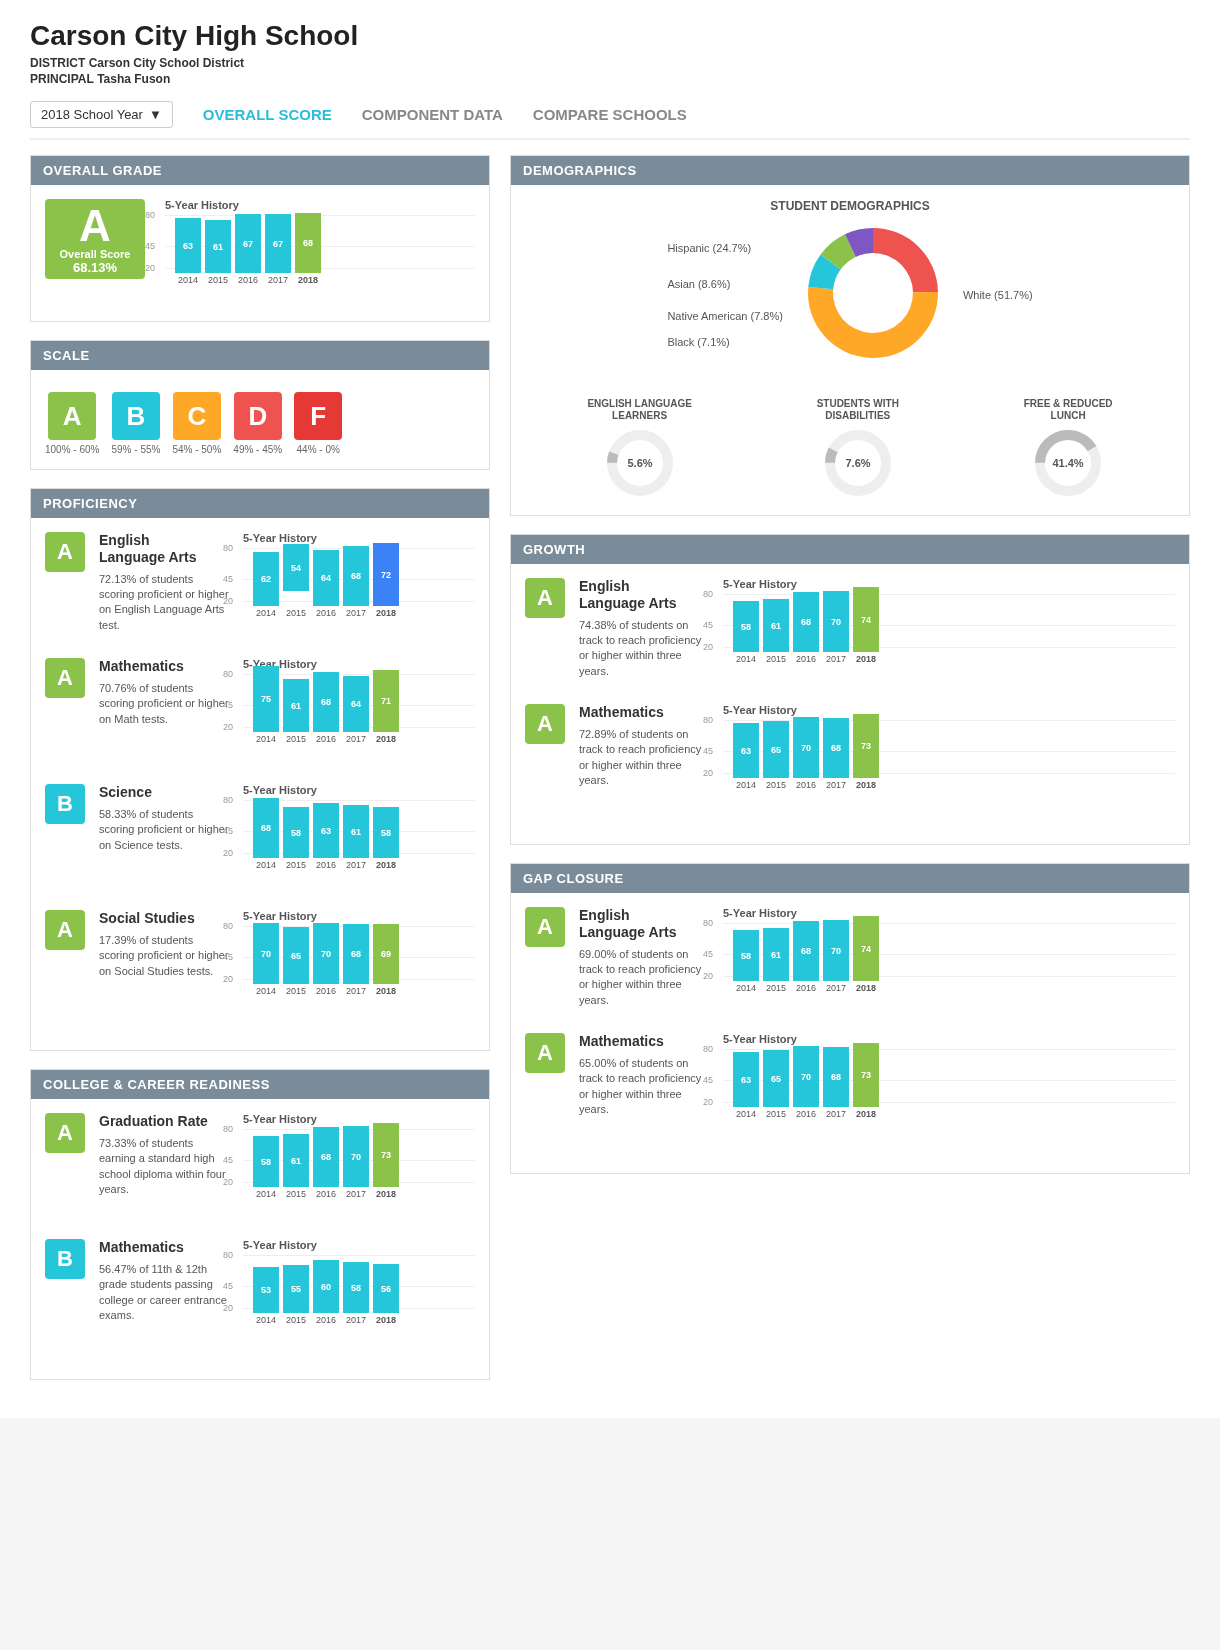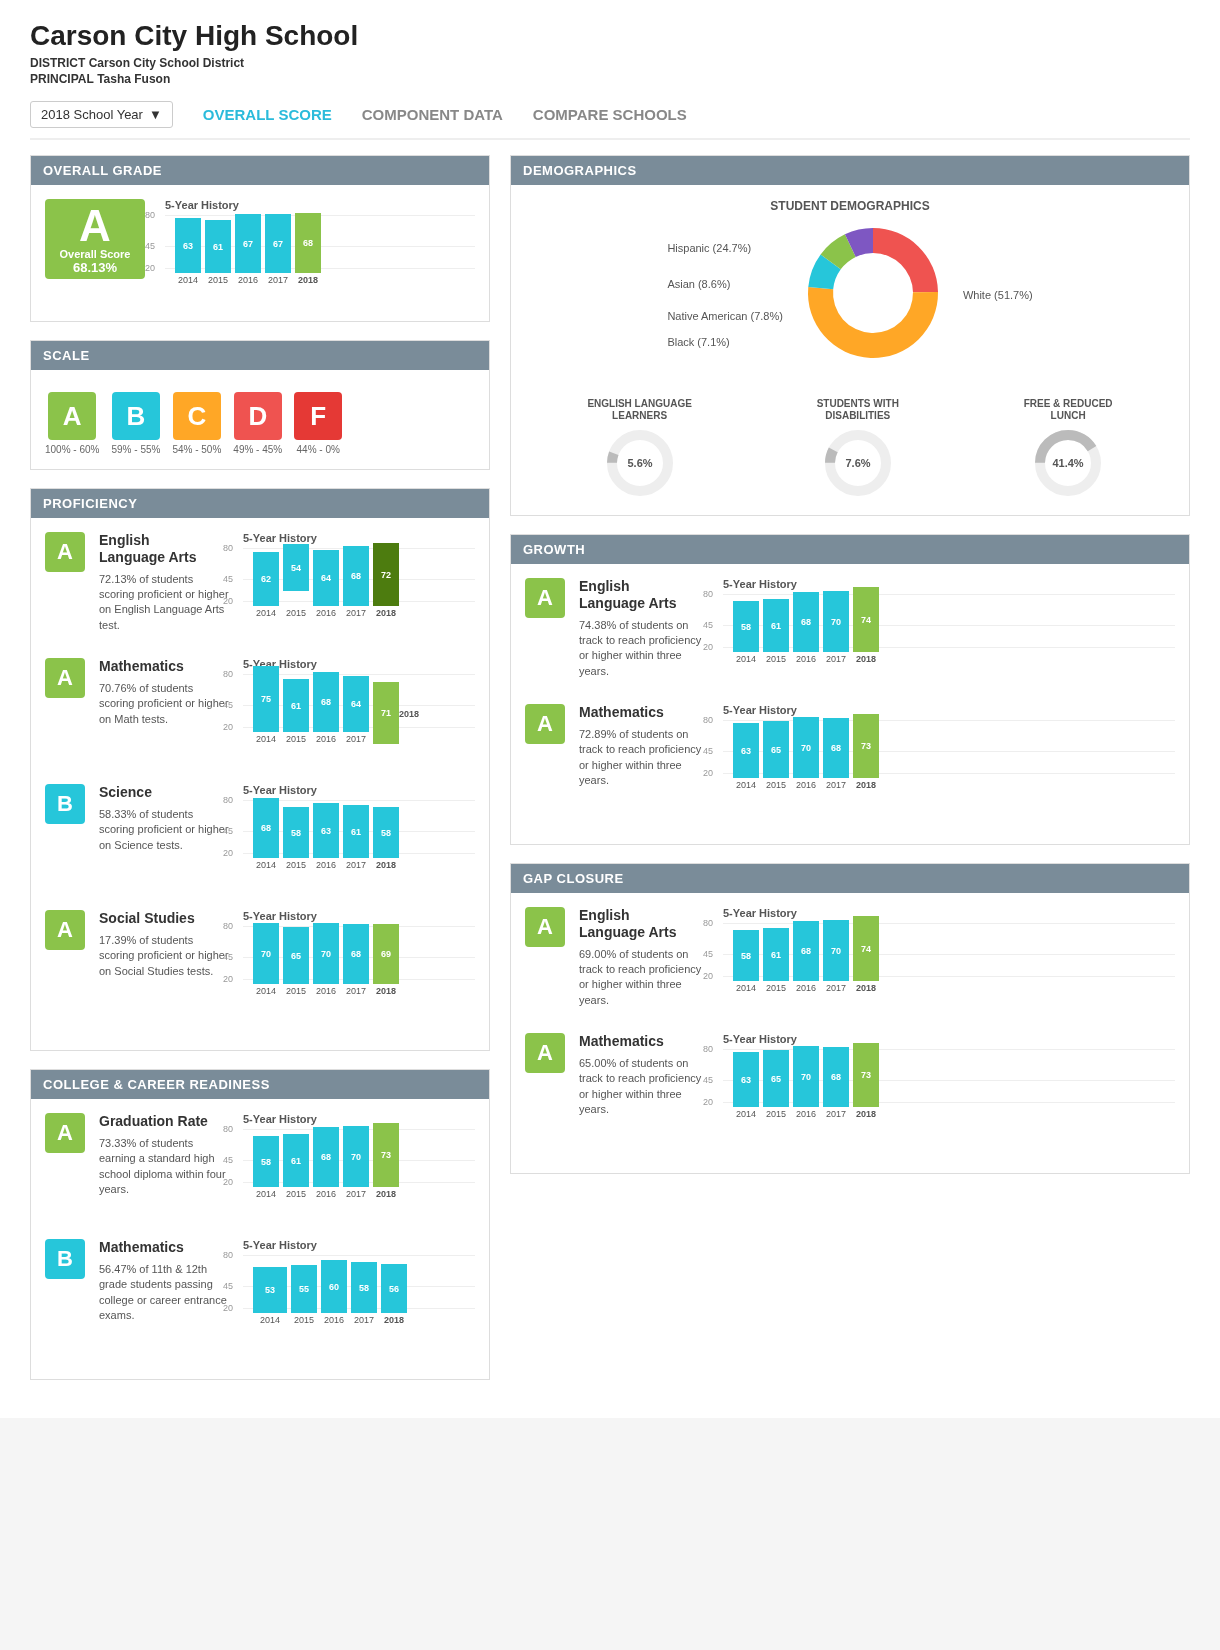--- a/index.html
+++ b/index.html
@@ -215,21 +215,21 @@
     </div>
                       <div style="display:flex;flex-direction:column;align-items:center;">
       <div style="background:#26c6da;width:26px;height:56px;display:flex;align-items:center;justify-content:center;font-size:9px;font-weight:bold;color:#fff;">64</div>
       <div style="font-size:9px;color:#555;margin-top:2px;">2016</div>
     </div>
                       <div style="display:flex;flex-direction:column;align-items:center;">
       <div style="background:#26c6da;width:26px;height:60px;display:flex;align-items:center;justify-content:center;font-size:9px;font-weight:bold;color:#fff;">68</div>
       <div style="font-size:9px;color:#555;margin-top:2px;">2017</div>
     </div>
                       <div style="display:flex;flex-direction:column;align-items:center;">
-      <div style="background:#4d7c0f;width:26px;height:63px;display:flex;align-items:center;justify-content:center;font-size:9px;font-weight:bold;color:#fff;">72</div>
+      <div style="background:#3b82f6;width:26px;height:63px;display:flex;align-items:center;justify-content:center;font-size:9px;font-weight:bold;color:#fff;">72</div>
       <div style="font-size:9px;color:#555;margin-top:2px;font-weight:bold;">2018</div>
     </div>
                     </div>
                   </div>
                 </div>
         </div>
       </div>
       <div class="proficiency-item">
         <div class="prof-grade a">A</div>
         <div class="prof-info">
@@ -259,21 +259,21 @@
       <div style="font-size:9px;color:#555;margin-top:2px;">2015</div>
     </div>
                       <div style="display:flex;flex-direction:column;align-items:center;">
       <div style="background:#26c6da;width:26px;height:60px;display:flex;align-items:center;justify-content:center;font-size:9px;font-weight:bold;color:#fff;">68</div>
       <div style="font-size:9px;color:#555;margin-top:2px;">2016</div>
     </div>
                       <div style="display:flex;flex-direction:column;align-items:center;">
       <div style="background:#26c6da;width:26px;height:56px;display:flex;align-items:center;justify-content:center;font-size:9px;font-weight:bold;color:#fff;">64</div>
       <div style="font-size:9px;color:#555;margin-top:2px;">2017</div>
     </div>
-                      <div style="display:flex;align-items:center;">
+                      <div style="display:flex;flex-direction:column;align-items:center;">
       <div style="background:#8bc34a;width:26px;height:62px;display:flex;align-items:center;justify-content:center;font-size:9px;font-weight:bold;color:#fff;">71</div>
       <div style="font-size:9px;color:#555;margin-top:2px;font-weight:bold;">2018</div>
     </div>
                     </div>
                   </div>
                 </div>
         </div>
       </div>
       <div class="proficiency-item">
         <div class="prof-grade b">B</div>
@@ -432,21 +432,21 @@
       <span style="font-size:9px; color:#999; position:absolute; left:-20px; top:-6px;">80</span>
     </div>
                     <div style="position:absolute; top:30.625px; left:0; right:0; border-top:1px solid #eee; z-index:1;">
       <span style="font-size:9px; color:#999; position:absolute; left:-20px; top:-6px;">45</span>
     </div>
                     <div style="position:absolute; top:52.5px; left:0; right:0; border-top:1px solid #eee; z-index:1;">
       <span style="font-size:9px; color:#999; position:absolute; left:-20px; top:-6px;">20</span>
     </div>
                     <div style="display:flex; align-items:flex-end; height:70px; gap:4px; padding-left:10px; position:relative; z-index:2;">
                       <div style="display:flex;flex-direction:column;align-items:center;">
-      <div style="background:#26c6da;width:34px;height:46px;display:flex;align-items:center;justify-content:center;font-size:9px;font-weight:bold;color:#fff;">53</div>
+      <div style="background:#26c6da;width:26px;height:46px;display:flex;align-items:center;justify-content:center;font-size:9px;font-weight:bold;color:#fff;">53</div>
       <div style="font-size:9px;color:#555;margin-top:2px;">2014</div>
     </div>
                       <div style="display:flex;flex-direction:column;align-items:center;">
       <div style="background:#26c6da;width:26px;height:48px;display:flex;align-items:center;justify-content:center;font-size:9px;font-weight:bold;color:#fff;">55</div>
       <div style="font-size:9px;color:#555;margin-top:2px;">2015</div>
     </div>
                       <div style="display:flex;flex-direction:column;align-items:center;">
       <div style="background:#26c6da;width:26px;height:53px;display:flex;align-items:center;justify-content:center;font-size:9px;font-weight:bold;color:#fff;">60</div>
       <div style="font-size:9px;color:#555;margin-top:2px;">2016</div>
     </div>

